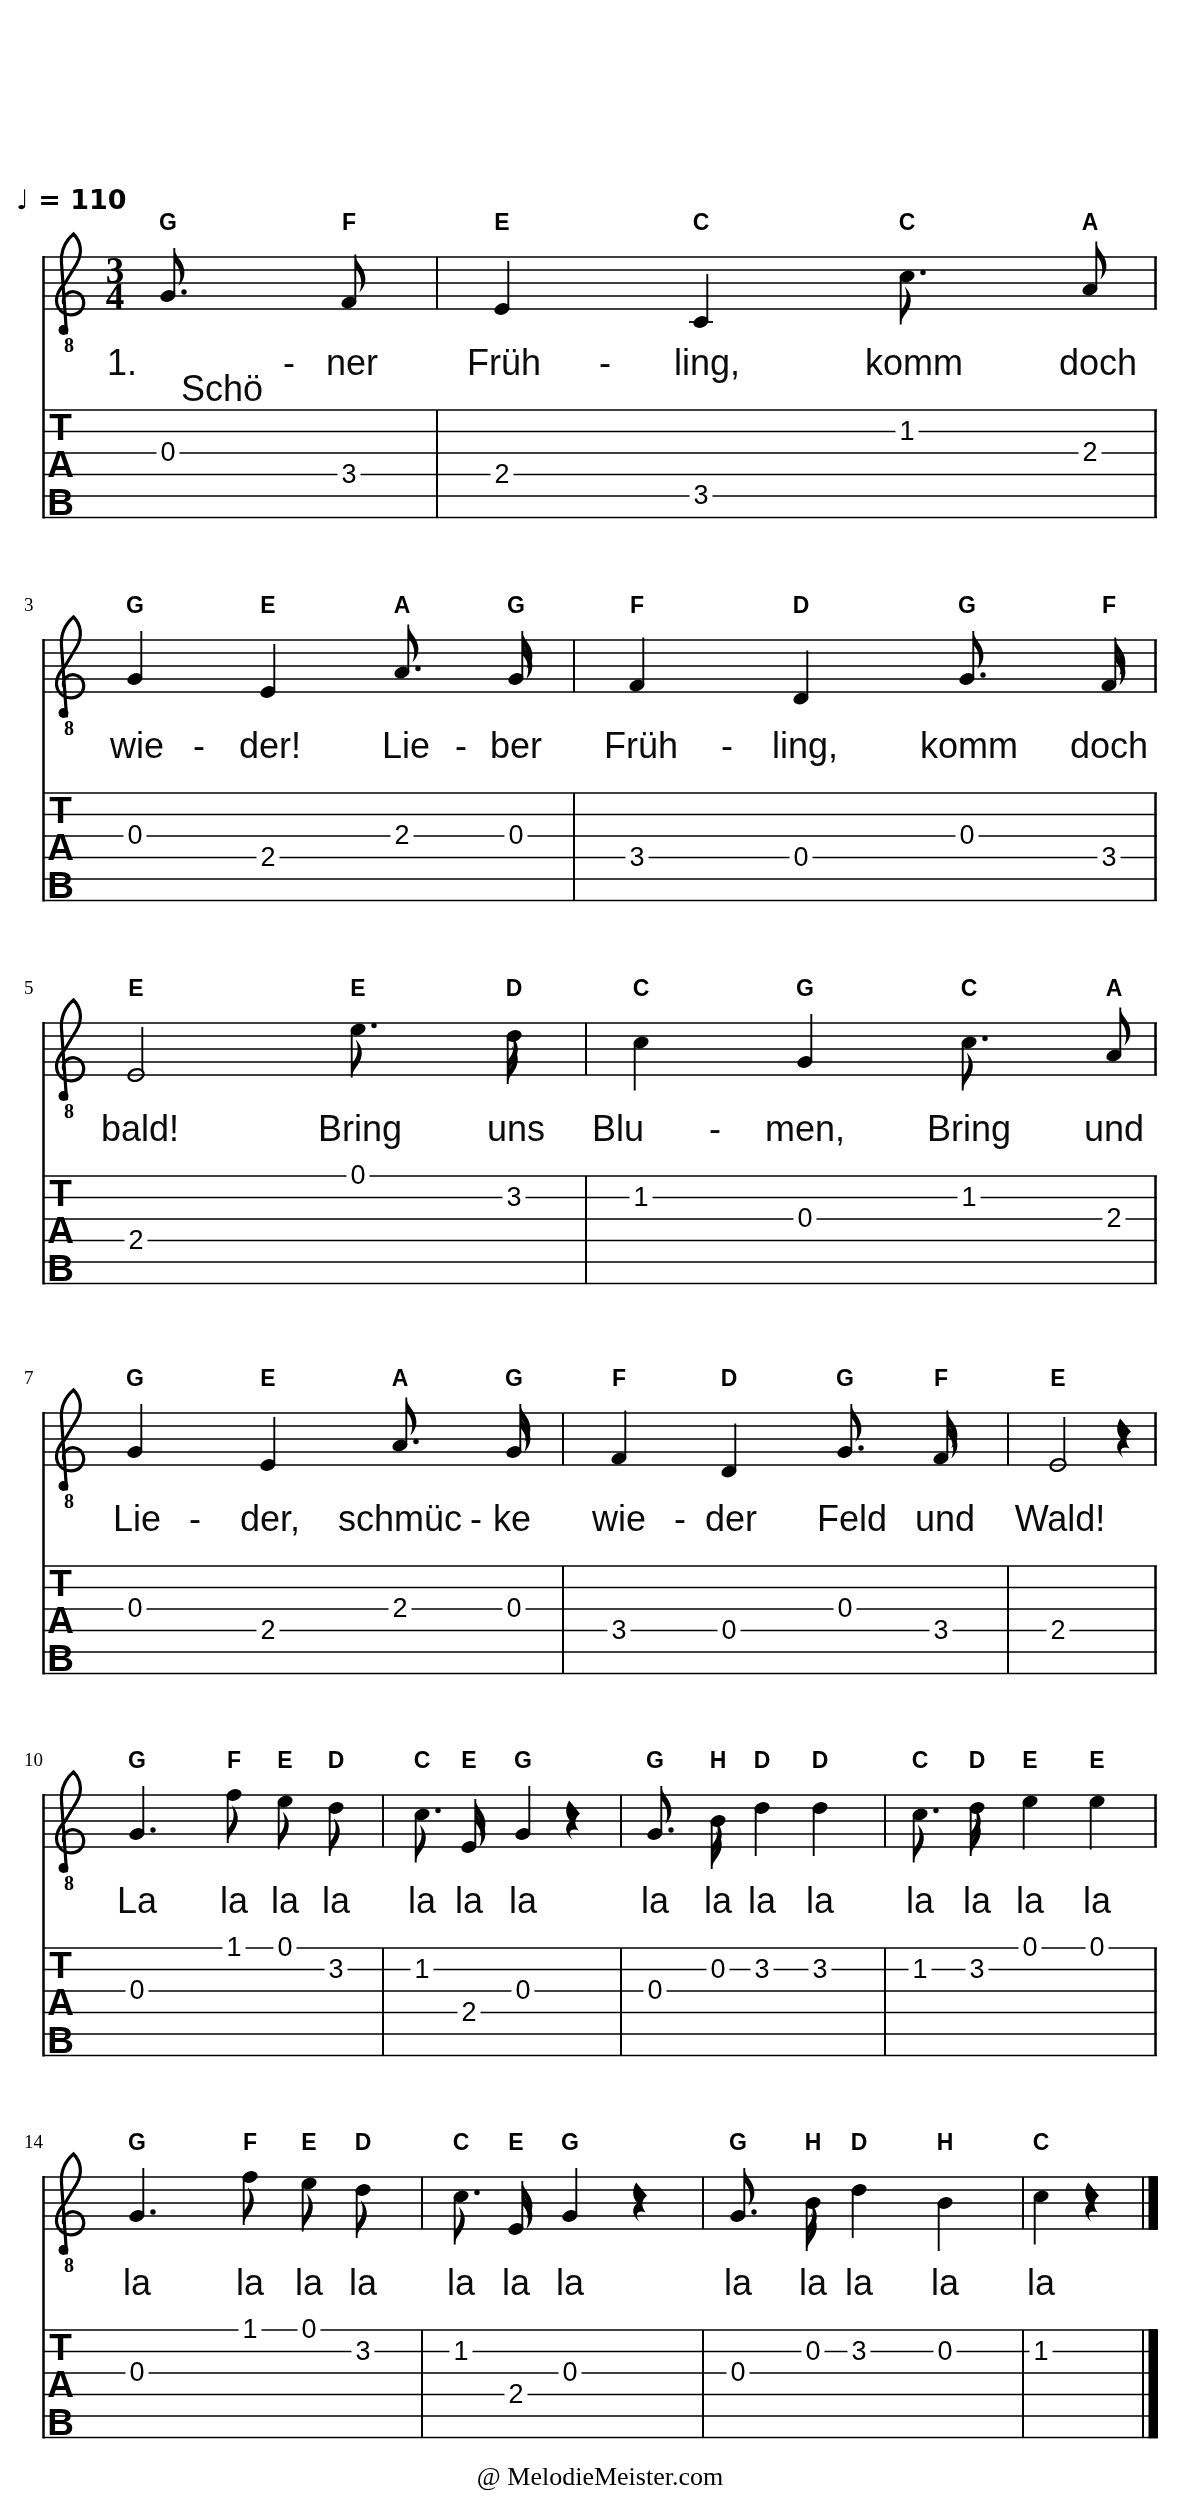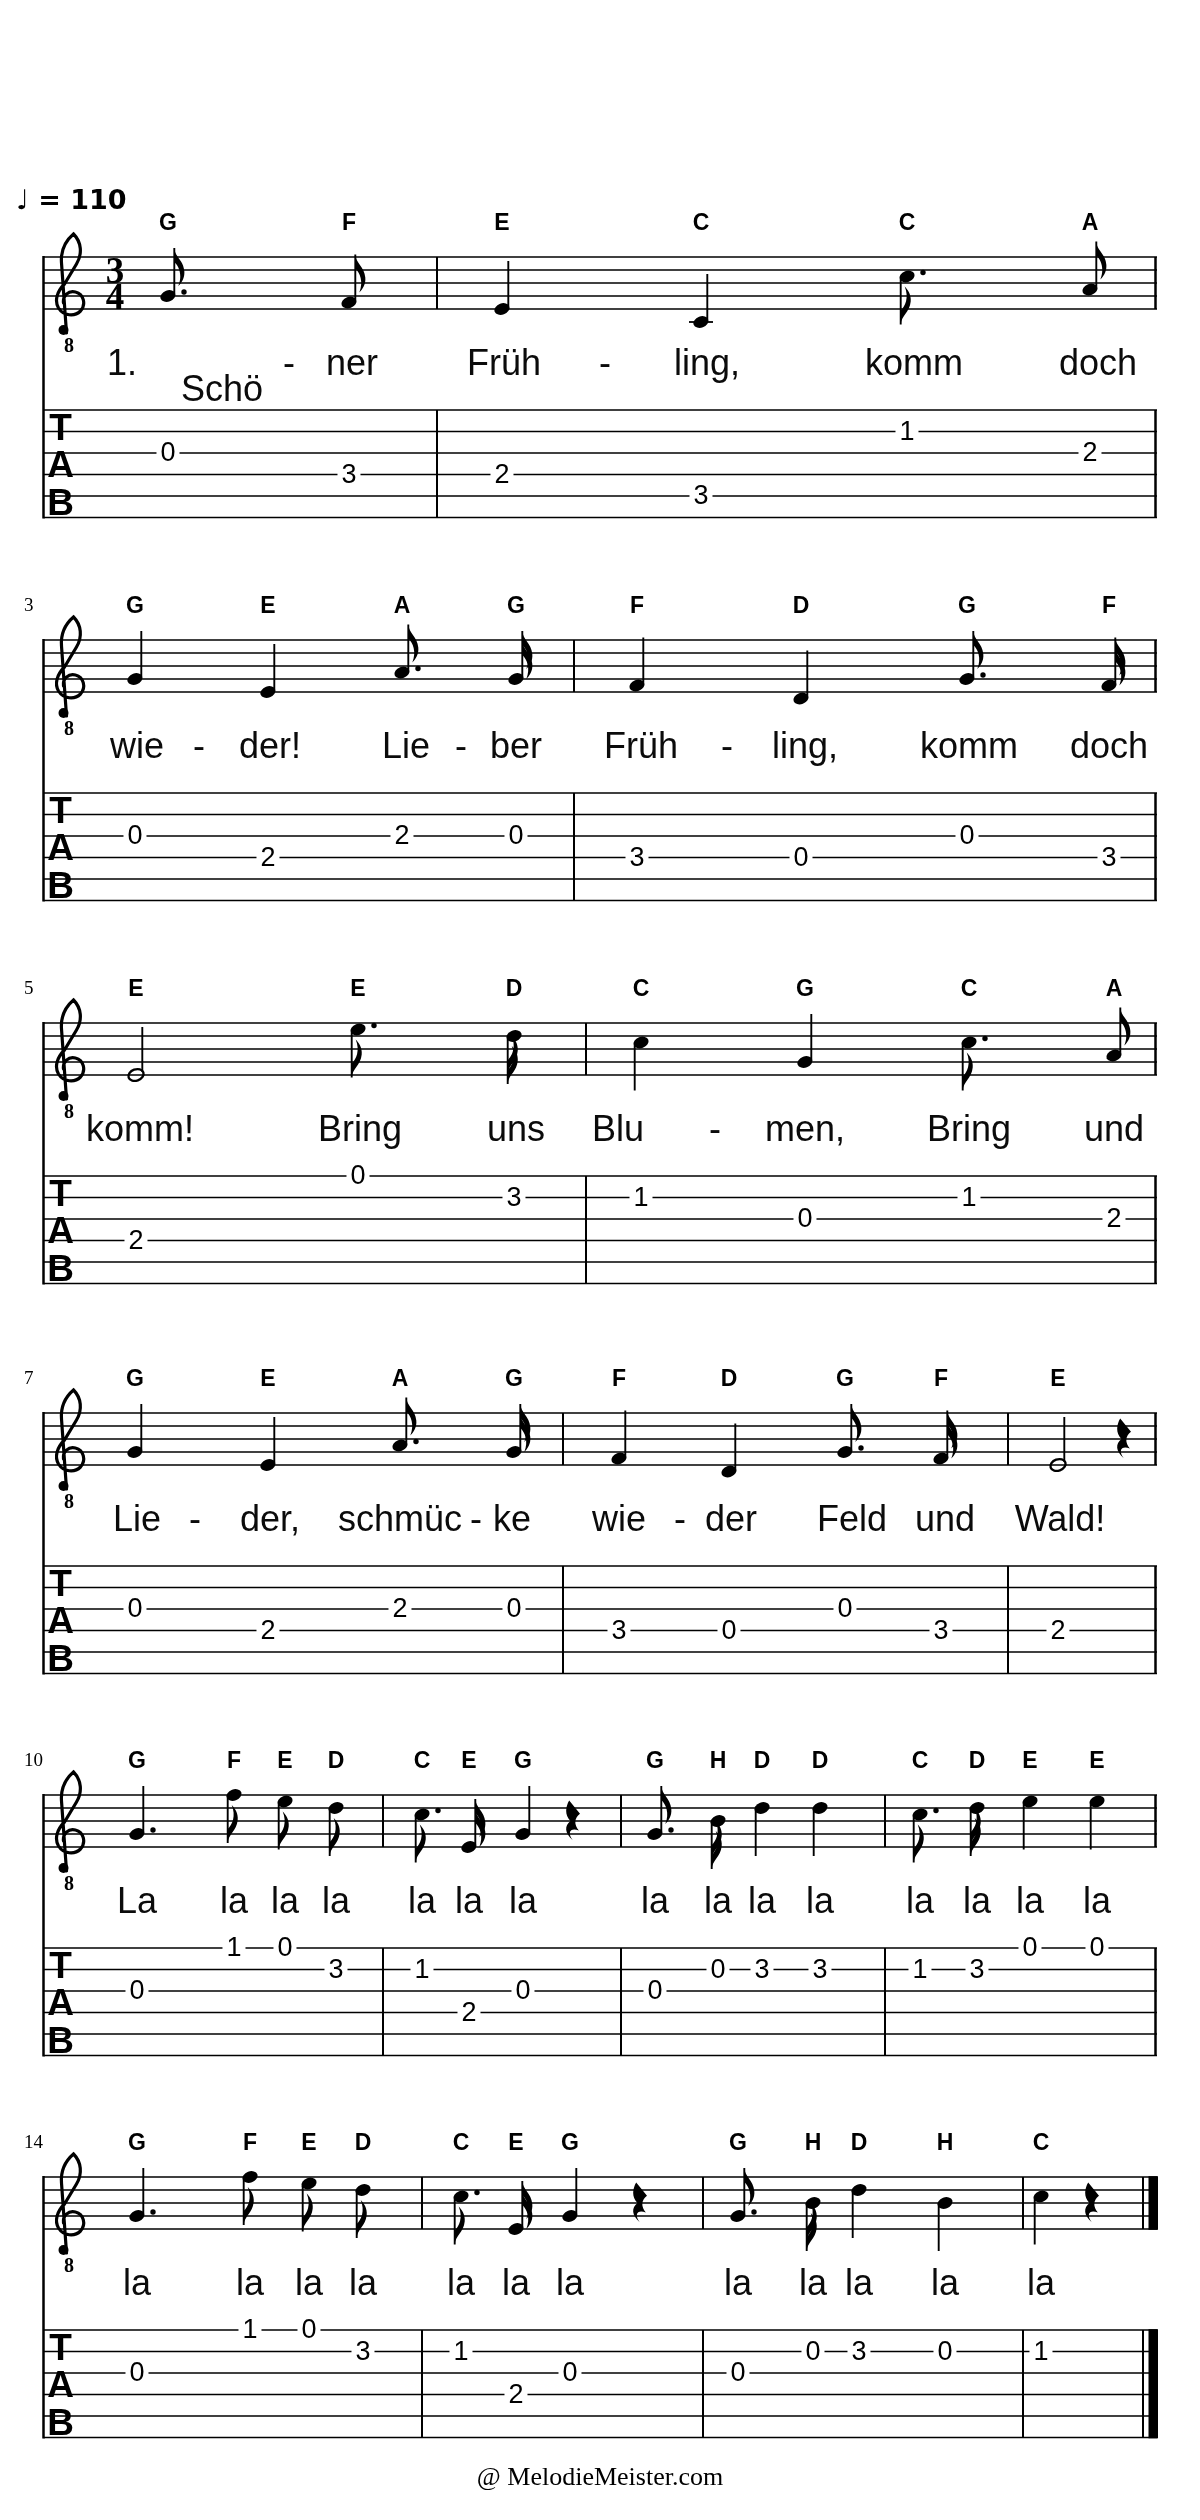--- a/index.html
+++ b/index.html
@@ -422,21 +422,21 @@
       <span class="ov chord" style="left: 514px; top: 975px;">D</span>
       <span class="ov tfret" style="left: 514px; top: 1183.5px;">3</span>
       <span class="ov chord" style="left: 641px; top: 975px;">C</span>
       <span class="ov tfret" style="left: 641px; top: 1183.5px;">1</span>
       <span class="ov chord" style="left: 805px; top: 975px;">G</span>
       <span class="ov tfret" style="left: 805px; top: 1205px;">0</span>
       <span class="ov chord" style="left: 969px; top: 975px;">C</span>
       <span class="ov tfret" style="left: 969px; top: 1183.5px;">1</span>
       <span class="ov chord" style="left: 1114px; top: 975px;">A</span>
       <span class="ov tfret" style="left: 1114px; top: 1205px;">2</span>
-      <span class="ov lyr" style="left: 140px; top: 1109px;">komm!</span>
+      <span class="ov lyr" style="left: 140px; top: 1109px;">bald!</span>
       <span class="ov lyr" style="left: 360px; top: 1109px;">Bring</span>
       <span class="ov lyr" style="left: 516px; top: 1109px;">uns</span>
       <span class="ov lyr" style="left: 618px; top: 1109px;">Blu</span>
       <span class="ov lyr" style="left: 715px; top: 1109px;">-</span>
       <span class="ov lyr" style="left: 805px; top: 1109px;">men,</span>
       <span class="ov lyr" style="left: 969px; top: 1109px;">Bring</span>
       <span class="ov lyr" style="left: 1114px; top: 1109px;">und</span>
       <span class="ov oct" style="left: 69px; top: 1491px;">8</span>
       <span class="ov tabL" style="left: 60px; top: 1566px;">T</span>
       <span class="ov tabL" style="left: 60px; top: 1603px;">A</span>

